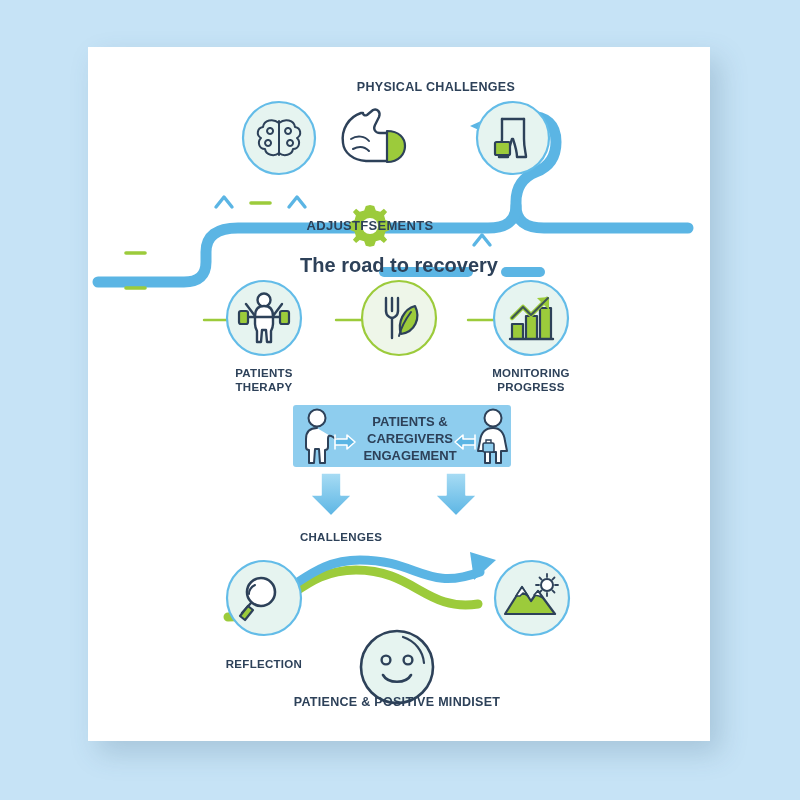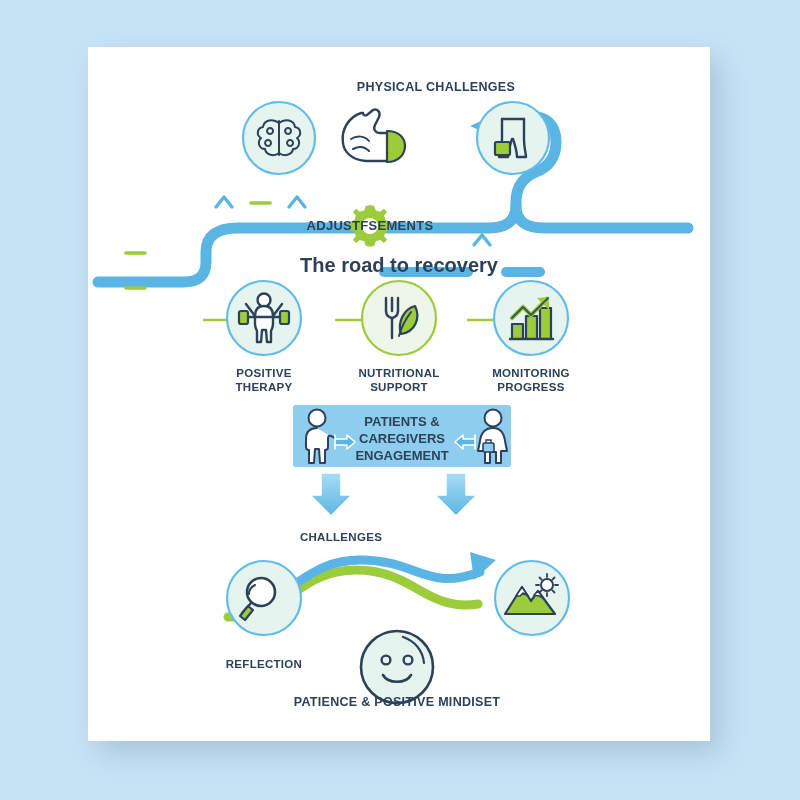--- a/index.html
+++ b/index.html
@@ -171,24 +171,22 @@
         <rect class="fill-green" x="21" y="46" width="11" height="15"></rect>
         <rect class="fill-green" x="35" y="38" width="11" height="23"></rect>
         <rect class="fill-green" x="49" y="30" width="11" height="31"></rect>
         <path class="ln" d="M19 61 L 62 61"></path>
         <path d="M 21 40 L 32 29 L 40 37 L 56 21" fill="none" stroke="#9ccb3b" stroke-width="4.5" stroke-linecap="round" stroke-linejoin="round"></path>
         <path d="M 58 19 L 58 32 L 46 20 Z" fill="#9ccb3b"></path>
         <path class="ln-thin" d="M 21 40 L 32 29 L 40 37 L 57 20" stroke-width="1.6" opacity="0.85"></path>
       </svg>
     </div>
 
-    <div class="lbl cap-12" style="left:116px; top:320px; width:120px;">POSITIVE
+    <div class="lbl cap-12" style="left:116px; top:320px; width:120px;">PATIENTS
 THERAPY</div>
-    <div class="lbl cap-12" style="left:251px; top:320px; width:120px;">NUTRITIONAL
-SUPPORT</div>
     <div class="lbl cap-12" style="left:383px; top:320px; width:120px;">MONITORING
 PROGRESS</div>
 
     <div class="abs" style="left:205px; top:358px; width:218px; height:62px; background:#8ecdee; border-radius:3px;"></div>
 
     <div class="abs" style="left:209px; top:358px;">
       <svg width="58" height="62" viewBox="0 0 58 62">
         <circle cx="20" cy="13" r="8.5" fill="#ffffff" stroke="#2d4159" stroke-width="2"></circle>
         <path d="M20 23 C 12 23, 9 27, 9 34 L 9 42 C 9 44, 10 45, 12 45 L 12 58
                  L 17 58 L 18 44 L 22 44 L 23 58 L 28 58 L 28 45 C 30 45, 31 44, 31 42
@@ -201,21 +199,21 @@
       <svg width="58" height="62" viewBox="0 0 58 62">
         <circle cx="38" cy="13" r="8.5" fill="#ffffff" stroke="#2d4159" stroke-width="2"></circle>
         <path d="M38 23 C 30 23, 26 28, 25 36 L 23 46 L 30 46 L 30 58 L 35 58 L 35 47
                  L 41 47 L 41 58 L 46 58 L 46 46 L 52 46 L 50 36 C 49 28, 45 23, 38 23 Z" fill="#ffffff" stroke="#2d4159" stroke-width="2" stroke-linejoin="round"></path>
         <rect x="28" y="38" width="11" height="9" rx="1.5" fill="#8ecdee" stroke="#2d4159" stroke-width="1.6"></rect>
         <path d="M 31 38 L 31 35 L 36 35 L 36 38" fill="none" stroke="#2d4159" stroke-width="1.4"></path>
         <path d="M 20 30 L 20 34 L 8 34 L 8 30 L 0 37 L 8 44 L 8 40 L 20 40 L 20 44 Z" fill="#5bb5e4" stroke="#ffffff" stroke-width="1.6" stroke-linejoin="round"></path>
       </svg>
     </div>
 
-    <div class="abs" style="left:246px; top:366px; width:136px; text-align:center; color:#2d4159;
+    <div class="abs" style="left:254px; top:366px; width:136px; text-align:center; color:#2d4159;
                 font-size:13px; font-weight:bold; line-height:1.32;">
       <div>PATIENTS &amp;</div>
       <div>CAREGIVERS</div>
       <div>ENGAGEMENT</div>
     </div>
 
     <div class="abs" style="left:219px; top:424px;">
       <svg width="48" height="46" viewBox="0 0 48 46">
         <defs>
           <linearGradient id="dag1" x1="0" y1="0" x2="0" y2="1">

